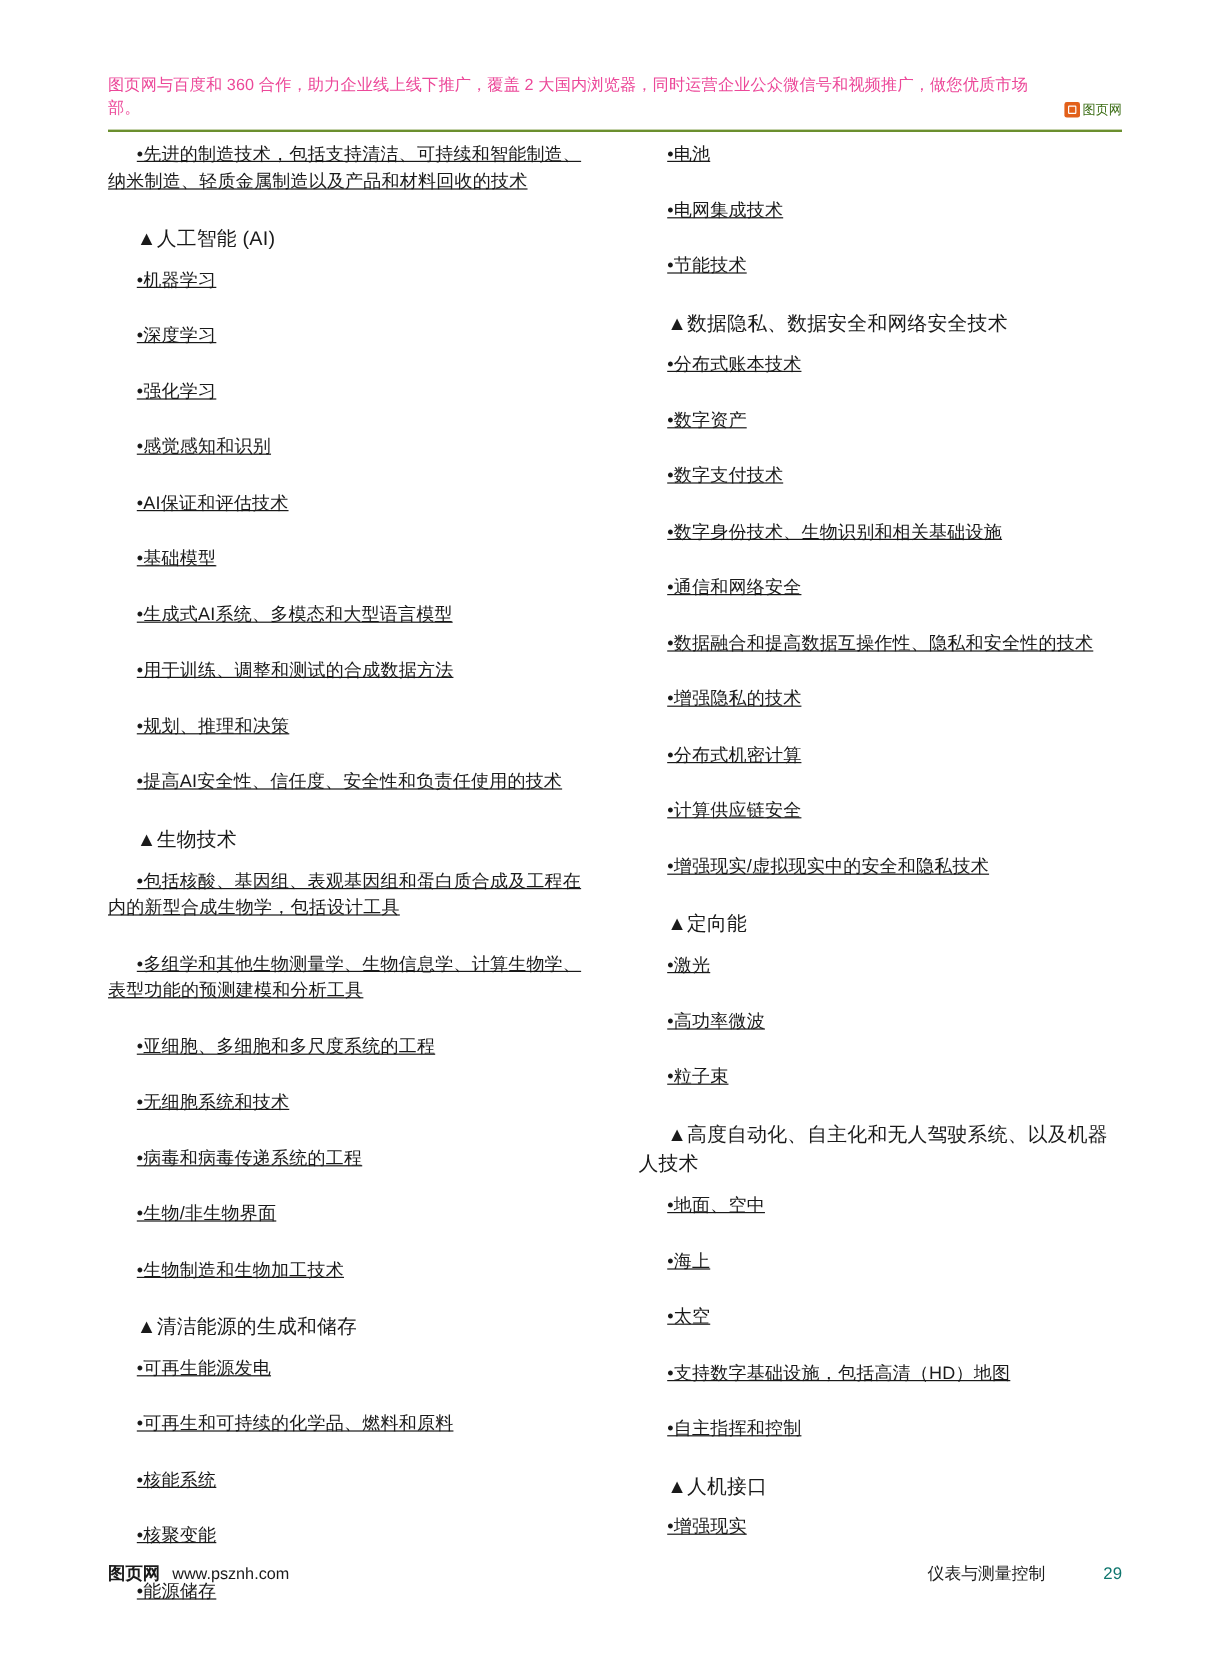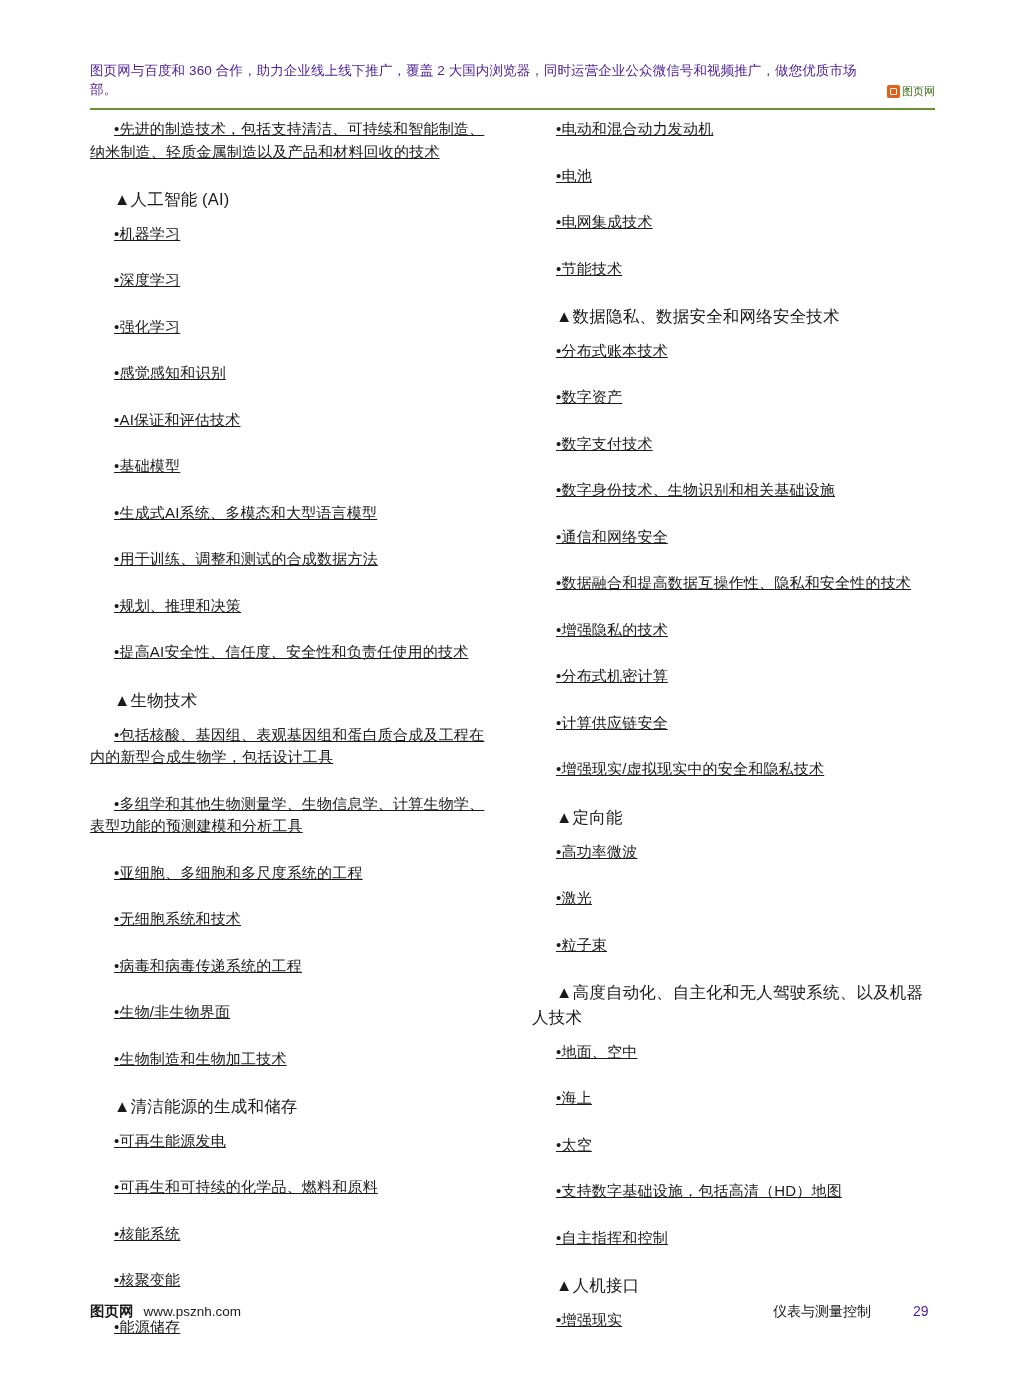--- a/index.html
+++ b/index.html
@@ -28,21 +28,21 @@
     width: 845px;
     padding-bottom: 8px;
     border-bottom: 2px solid #6b8f2e;
     display: flex;
     align-items: flex-end;
     justify-content: space-between;
   }
   .banner-text {
     font-size: 13.5px;
     line-height: 1.4;
-    color: #4c1d95;
+    color: #ec4899;
     letter-spacing: 0.1px;
     flex: 1;
   }
   .banner-logo {
     display: flex;
     align-items: center;
     flex: 0 0 auto;
     margin-left: 4px;
     margin-bottom: 1px;
   }
@@ -135,23 +135,23 @@
     display: flex;
     align-items: baseline;
     gap: 42px;
   }
   .footer-section {
     font-size: 14px;
     margin-left: 28px;
   }
   .footer-page {
     font-size: 14px;
-    color: #4c1d95;
+    color: #0f766e;
     min-width: 22px;
-    text-align: left;
+    text-align: right;
   }
 </style>
 </head>
 <body>
 
 <div class="page">
 
   <div class="banner">
     <div class="banner-text">图页网与百度和 360 合作，助力企业线上线下推广，覆盖 2 大国内浏览器，同时运营企业公众微信号和视频推广，做您优质市场部。</div>
     <div class="banner-logo">
@@ -183,38 +183,37 @@
         <p class="item">•生物/非生物界面</p>
         <p class="item">•生物制造和生物加工技术</p>
         <h3 class="section-head">▲清洁能源的生成和储存</h3>
         <p class="item">•可再生能源发电</p>
         <p class="item">•可再生和可持续的化学品、燃料和原料</p>
         <p class="item">•核能系统</p>
         <p class="item">•核聚变能</p>
         <p class="item">•能源储存</p>
       </div>
     <div class="col col-right" id="right-col">
-        <p class="item">•电动和混合动力发动机</p>
         <p class="item">•电池</p>
         <p class="item">•电网集成技术</p>
         <p class="item">•节能技术</p>
         <h3 class="section-head">▲数据隐私、数据安全和网络安全技术</h3>
         <p class="item">•分布式账本技术</p>
         <p class="item">•数字资产</p>
         <p class="item">•数字支付技术</p>
         <p class="item">•数字身份技术、生物识别和相关基础设施</p>
         <p class="item">•通信和网络安全</p>
         <p class="item">•数据融合和提高数据互操作性、隐私和安全性的技术</p>
         <p class="item">•增强隐私的技术</p>
         <p class="item">•分布式机密计算</p>
         <p class="item">•计算供应链安全</p>
         <p class="item">•增强现实/虚拟现实中的安全和隐私技术</p>
         <h3 class="section-head">▲定向能</h3>
+        <p class="item">•激光</p>
         <p class="item">•高功率微波</p>
-        <p class="item">•激光</p>
         <p class="item">•粒子束</p>
         <h3 class="section-head">▲高度自动化、自主化和无人驾驶系统、以及机器人技术</h3>
         <p class="item">•地面、空中</p>
         <p class="item">•海上</p>
         <p class="item">•太空</p>
         <p class="item">•支持数字基础设施，包括高清（HD）地图</p>
         <p class="item">•自主指挥和控制</p>
         <h3 class="section-head">▲人机接口</h3>
         <p class="item">•增强现实</p>
       </div>

